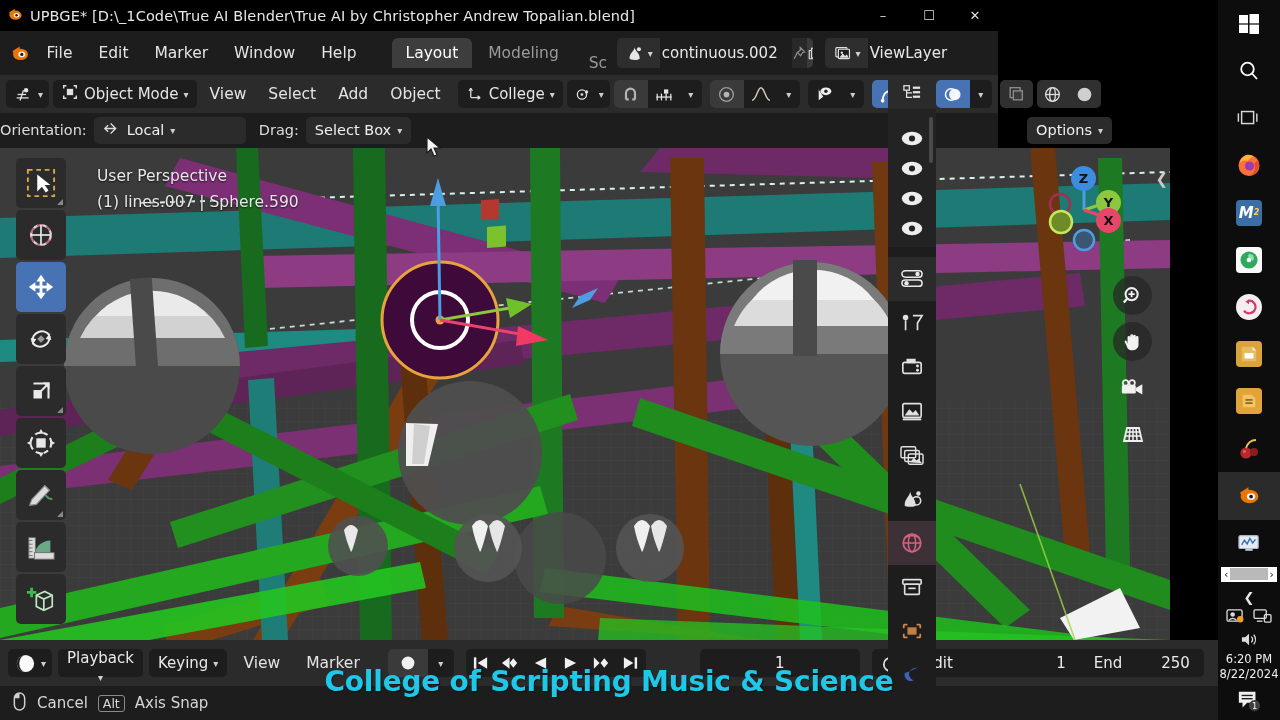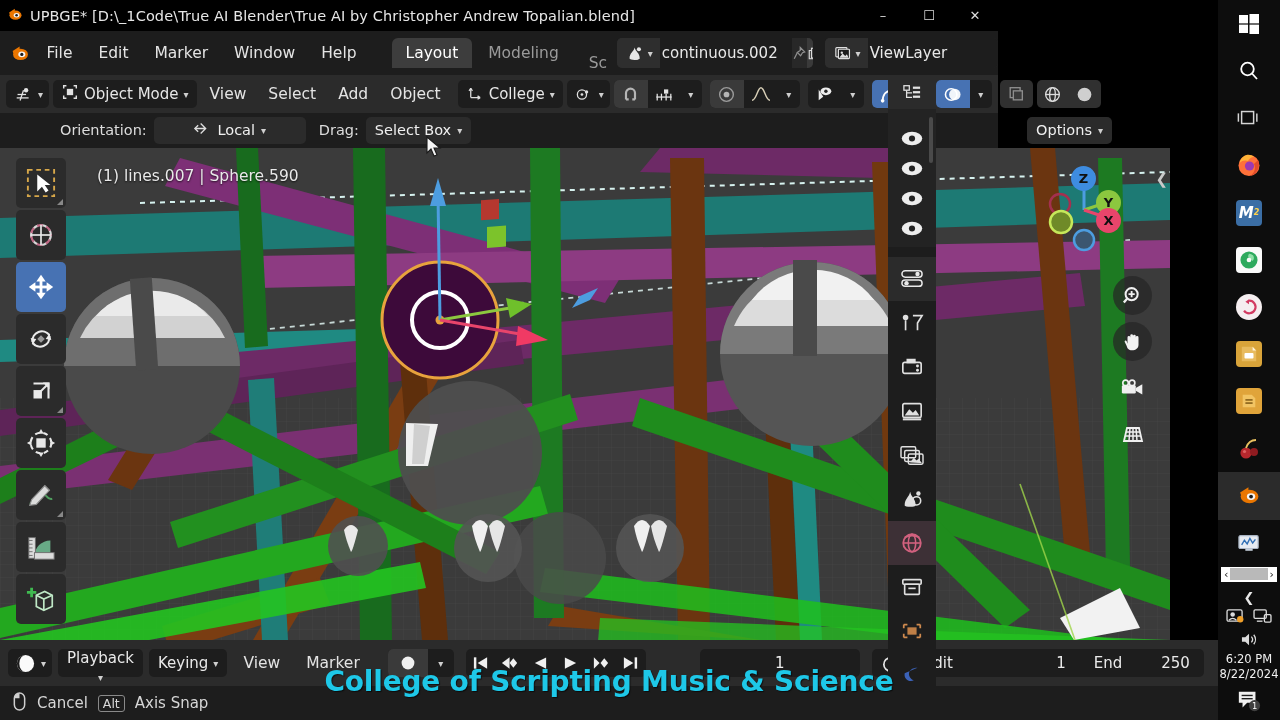--- a/index.html
+++ b/index.html
@@ -102,27 +102,27 @@
     padding: 0 8px; border-radius:5px; background:#323232; color:#e6e6e6;
     font-size:15px; white-space:nowrap;}
   .hdr-btn.dark { background:#1d1d1d; }
   .hdr-txt { color:#e4e4e4; font-size:15.5px; padding: 0 9px; }
   .chev { font-size: 10px; color:#cfcfcf; }
   .hdr-group { display:flex; align-items:center; background:#1d1d1d; border-radius:5px; }
   .hdr-group > div { height:28px; display:flex;align-items:center;justify-content:center; }
 
   
   #tool-row {
-    height: 36px; display:flex; align-items:center; gap:7px; padding-left: 60px;
+    height: 36px; display:flex; align-items:center; gap:7px; 
     position: relative; z-index: 5;
   }
   .tr-label { color:#dcdcdc; font-size:14.5px; }
   .tr-field { display:flex;align-items:center;gap:6px; height:27px; padding: 0 9px;
      background:#2b2b2b; border-radius:5px; color:#efefef; font-size:14.5px; }
-  .tr-field.wide { min-width: 152px; justify-content: center;}
+  .tr-field.wide { min-width: 152px; justify-content: flex-start;}
   #options-btn { position:absolute; right: 58px; }
 
   
   #viewport {
     position: absolute; left: 0; top: 148px; width: 1170px; height: 492px;
     overflow: hidden; background: #3b3b3b;
   }
   #vp-scene { position:absolute; inset:0; }
 
   #vp-info { position:absolute; left: 97px; top: 15px; color:#e9e9e9;
@@ -565,20 +565,21 @@
             <polygon points="548,192 518,178 516,198" fill="#f03a64"></polygon>
 
             <rect x="481" y="86" width="18" height="20" fill="#b5382f" transform="skewY(-4)"></rect>
             <rect x="487" y="113" width="19" height="21" fill="#7cc32b" transform="skewY(-4)"></rect>
             <polygon points="580,148 598,140 590,152 572,160" fill="#4d9de0"></polygon>
           </g>
         </svg>
       </div>
 
       <div id="vp-info">
+        <div>User Perspective</div>
         <div>(1) lines.007 | Sphere.590</div>
       </div>
 
       <div id="toolcol">
         <div class="tool">
           <svg width="30" height="30" viewBox="0 0 32 32">
             <rect x="2" y="2" width="28" height="28" fill="none" stroke="#d8a84a" stroke-width="2" stroke-dasharray="5 4"></rect>
             <polygon points="12,7 12,25 17,20 21,26 24,24 20,18 26,18" fill="#fff"></polygon>
           </svg>
           <span class="corner"></span>

